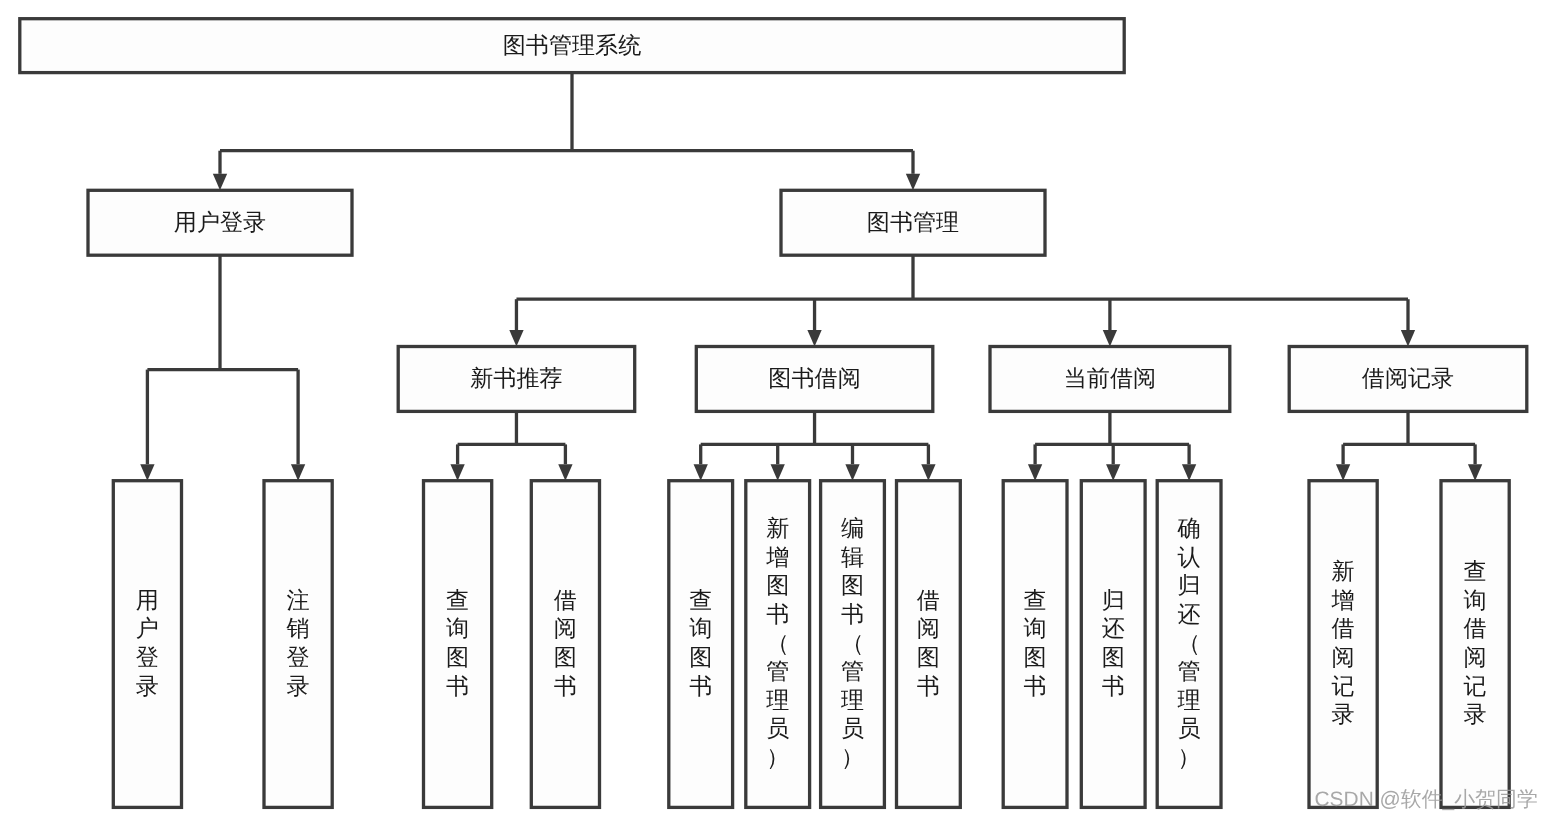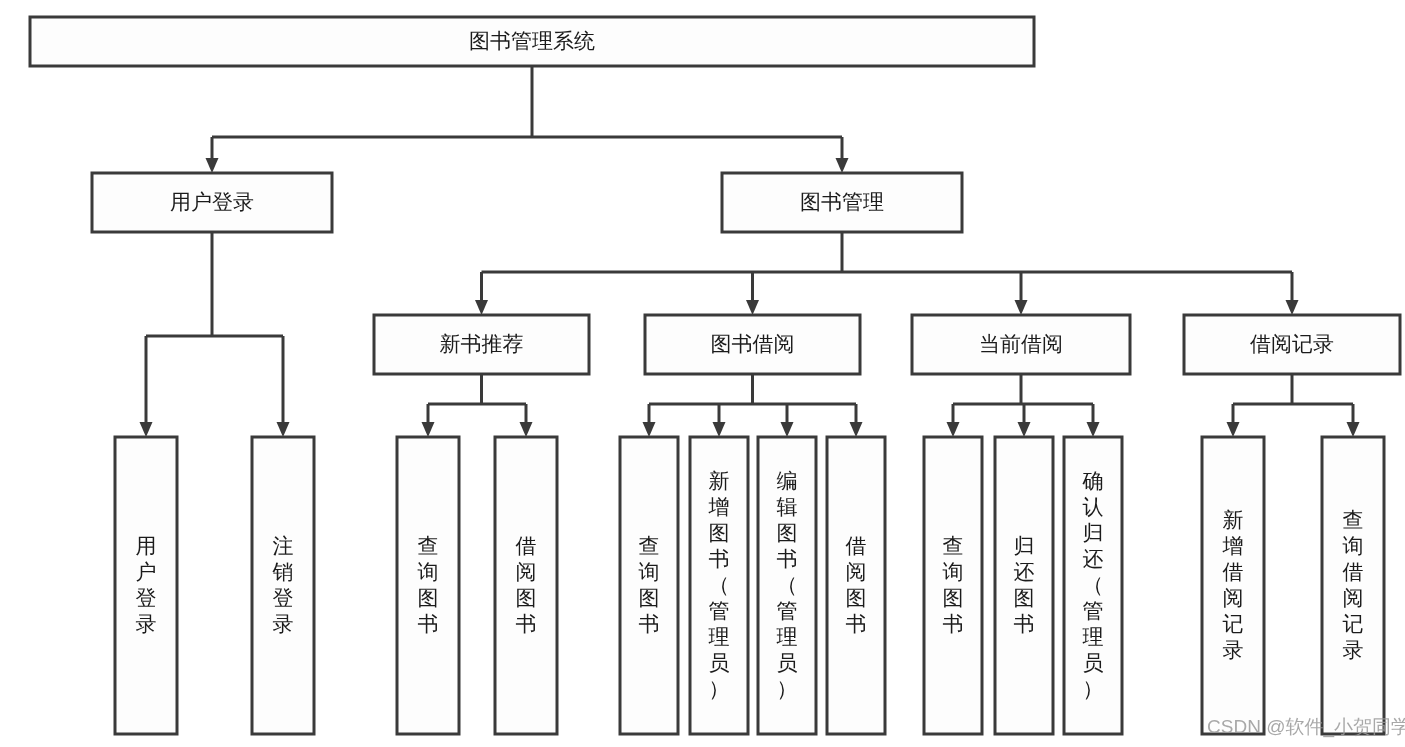--- a/index.html
+++ b/index.html
@@ -4,21 +4,21 @@
 <title>图书管理系统 功能结构图</title>
 <style>
   html,body{margin:0;padding:0;}
   body{
     width:1405px;height:747px;
     background:#ffffff;
     font-family:"Liberation Sans","DejaVu Sans",sans-serif;
     overflow:hidden;
     position:relative;
   }
-  #diagram-root{position:absolute;left:12px;top:0;width:1303px;height:747px;}
+  #diagram-root{position:absolute;left:0;top:0;width:1303px;height:747px;}
   svg.diagram{display:block;width:1405px;height:747px;background:#ffffff;}
 
   .node-box{
     fill:#fdfdfd;
     stroke:#3a3a3a;
     stroke-width:3;
   }
   .connector{
     stroke:#3a3a3a;
     stroke-width:3;

